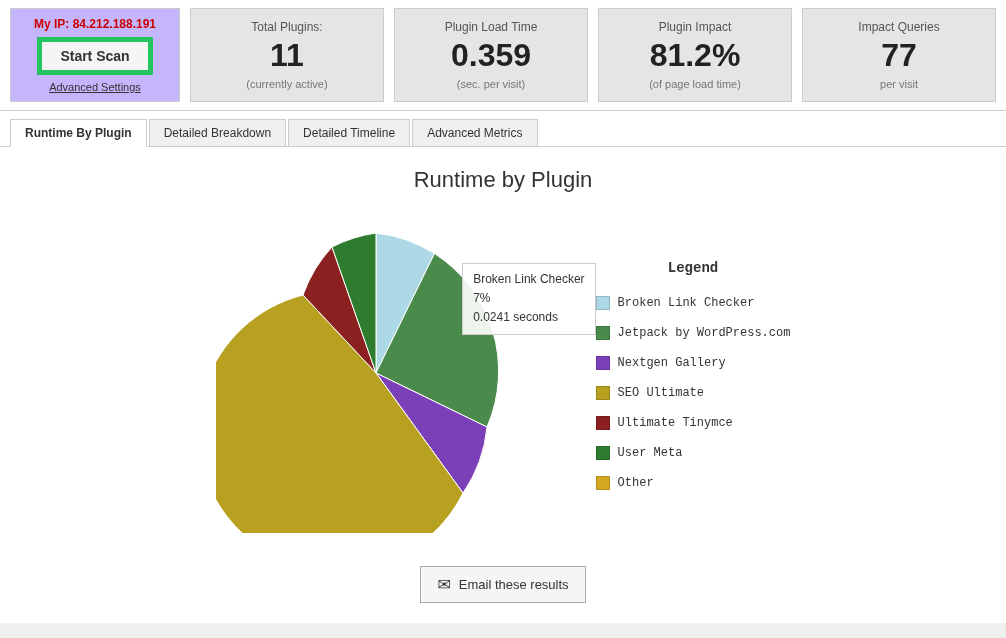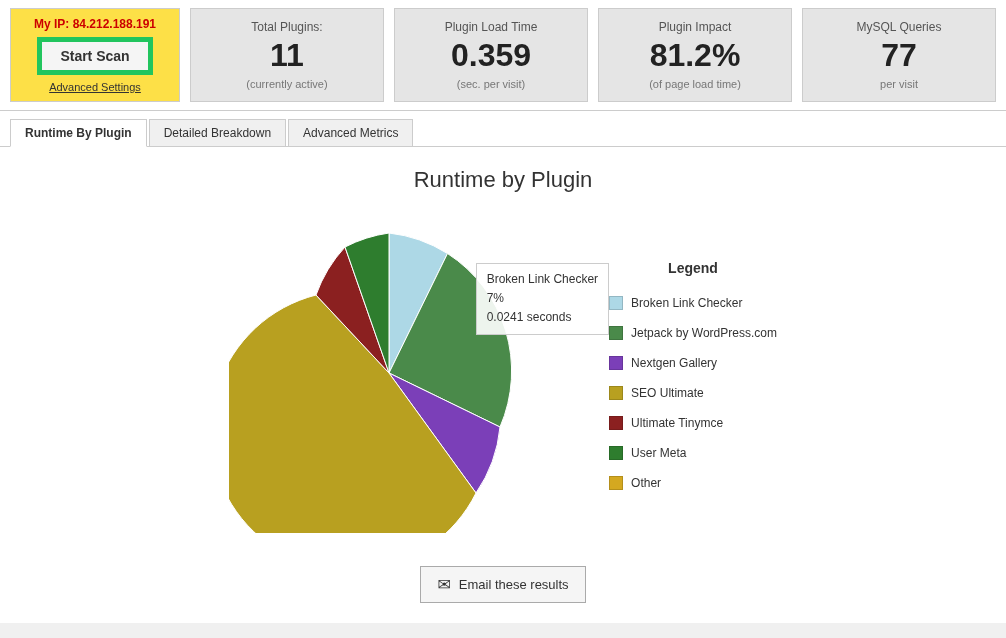--- a/index.html
+++ b/index.html
@@ -13,21 +13,21 @@
       padding: 8px 10px;
       gap: 10px;
       align-items: stretch;
     }
     .top-left {
       display: flex;
       flex-direction: column;
       align-items: center;
       justify-content: center;
       border: 1px solid #ccc;
-      background: #fde047;
+      background: #c4b5fd;
       padding: 8px 16px;
       min-width: 170px;
       gap: 6px;
     }
     .my-ip {
       font-size: 12px;
       color: #cc0000;
       font-weight: bold;
     }
     .start-scan-btn {
@@ -134,20 +134,21 @@
       font-size: 12px;
       line-height: 1.6;
       pointer-events: none;
     }
 
     
     .legend {
       display: flex;
       flex-direction: column;
       gap: 16px;
+      font-family: Liberation Mono, monospace;
     }
     .legend-title {
       font-size: 14px;
       font-weight: bold;
       margin-bottom: 4px;
       text-align: center;
     }
     .legend-item {
       display: flex;
       align-items: center;
@@ -202,29 +203,30 @@
     <div class="stat-label">Plugin Load Time</div>
     <div class="stat-value">0.359</div>
     <div class="stat-sub">(sec. per visit)</div>
   </div>
   <div class="stat-box">
     <div class="stat-label">Plugin Impact</div>
     <div class="stat-value">81.2%</div>
     <div class="stat-sub">(of page load time)</div>
   </div>
   <div class="stat-box">
-    <div class="stat-label">MySQL Queries</div>
+    <div class="stat-label">Impact Queries</div>
     <div class="stat-value">77</div>
     <div class="stat-sub">per visit</div>
   </div>
 </div>
 
 <div class="tabs">
   <div class="tab active">Runtime By Plugin</div>
   <div class="tab">Detailed Breakdown</div>
+  <div class="tab">Detailed Timeline</div>
   <div class="tab">Advanced Metrics</div>
 </div>
 
 <div class="main-content">
   <div class="chart-title">Runtime by Plugin</div>
   <div class="chart-area">
 
     <div class="pie-container">
       <svg width="320" height="320" viewBox="0 0 320 320">
 

